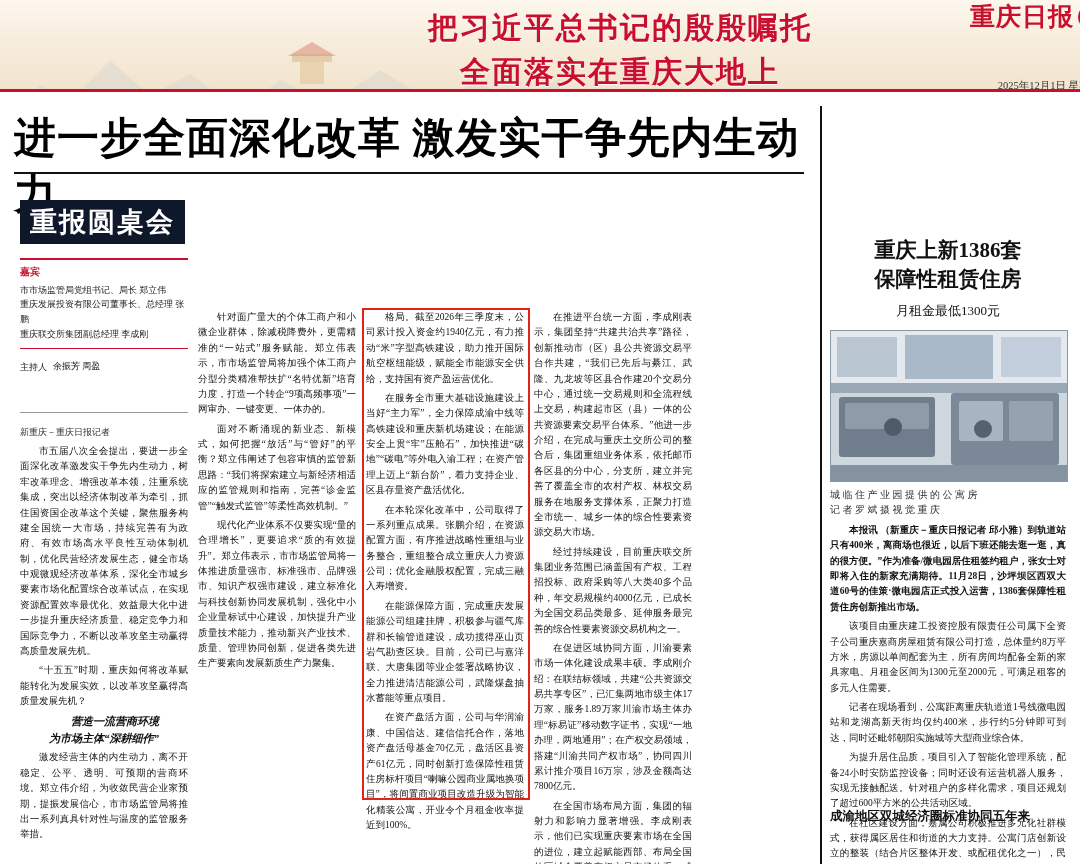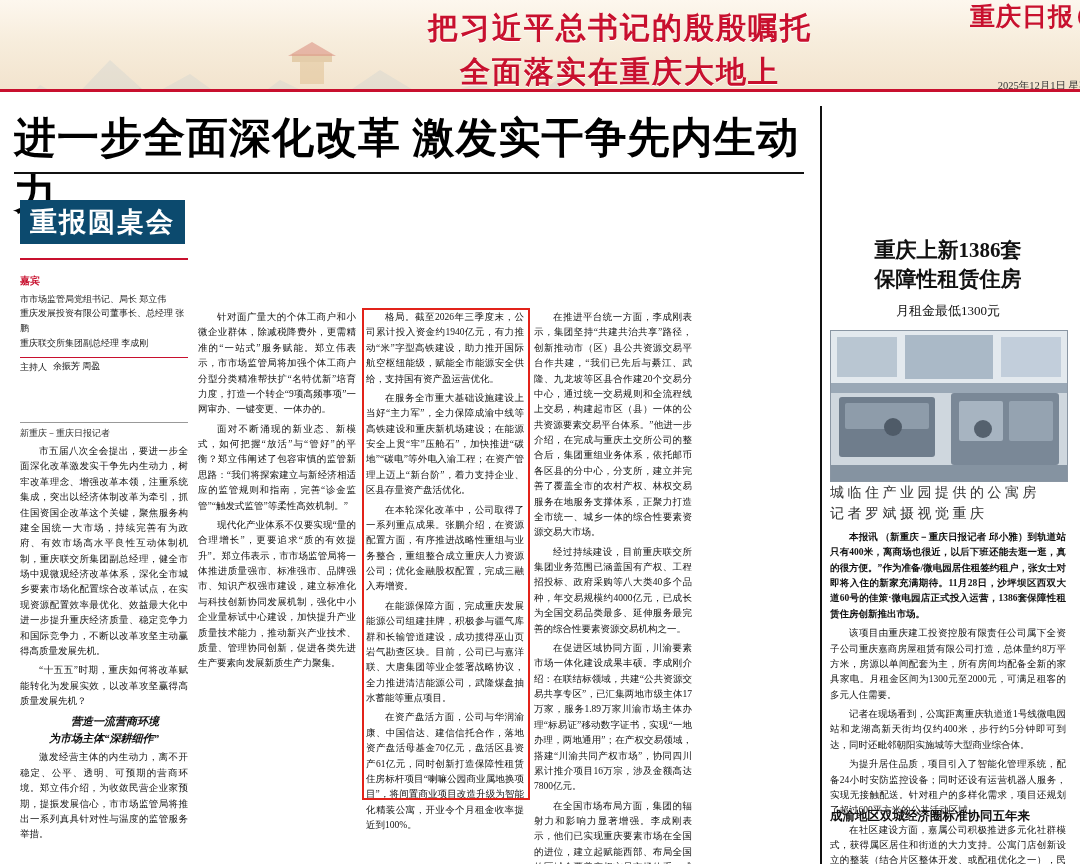--- a/index.html
+++ b/index.html
@@ -49,37 +49,37 @@
   .page{position:relative;width:1080px;height:739px;}
   .headline{
     position:absolute;left:14px;top:18px;width:790px;
     font-size:42px;font-weight:bold;letter-spacing:1px;color:#000;
     font-family:"Liberation Serif",serif;
   }
   .hl-rule{position:absolute;left:14px;top:80px;width:790px;height:2px;background:#111;}
   
   .rt-logo{
     position:absolute;left:20px;top:108px;width:165px;height:44px;
-    background:#0c4a6e;color:#fff;font-size:27px;font-weight:bold;
+    background:#0f172a;color:#fff;font-size:27px;font-weight:bold;
     letter-spacing:2px;text-align:center;line-height:44px;
   }
   .guest-box{
     position:absolute;left:20px;top:166px;width:168px;
     border-top:2px solid #c8102e;border-bottom:1px solid #c8102e;
-    padding:13px 0 6px 0;font-size:9px;line-height:1.65;color:#222;
+    padding:4px 0 6px 0;font-size:9px;line-height:1.65;color:#222;
   }
   .guest-box .hd{color:#c8102e;font-weight:bold;font-size:10px;margin-bottom:2px;}
   .host-box{
     position:absolute;left:20px;top:268px;width:168px;font-size:9px;line-height:1.6;
   }
   .host-box .hostline{display:flex;gap:6px;}
   .host-box .names{line-height:1.5;}
   .byline{
-    position:absolute;left:20px;top:330px;width:168px;font-size:9px;
-    border-top:1px solid #999;padding-top:4px;color:#333;
+    position:absolute;left:20px;top:320px;width:168px;font-size:9px;
+    border-top:1px solid #999;padding-top:13px;color:#333;
   }
   
   .col{
     position:absolute;font-size:9.5px;line-height:1.62;text-align:justify;
     color:#111;font-family:"Liberation Serif",serif;
   }
   .col p{margin:0 0 4px 0;text-indent:2em;}
   .col1{left:20px;top:352px;width:168px;height:480px;}
   .col2{left:198px;top:218px;width:158px;height:618px;}
   .col3{left:366px;top:218px;width:158px;height:618px;}
@@ -97,21 +97,21 @@
   .rail-title{
     text-align:center;font-size:21px;font-weight:bold;line-height:1.38;margin-top:130px;
   }
   .rail-sub{text-align:center;font-size:13px;margin-top:8px;}
   .rail-photo{
     margin-top:10px;width:236px;height:150px;position:relative;overflow:hidden;
     background:linear-gradient(180deg,#c9d3de 0%,#aebdcc 40%,#8fa0b2 100%);
     border:1px solid #8a96a3;
   }
   .rail-cap{
-    font-size:14px;line-height:1.5;color:#333;text-align:justify;
+    font-size:10px;line-height:1.5;margin-top:5px;color:#333;text-align:justify;
   }
   .rail-body{font-size:9.5px;line-height:1.62;margin-top:6px;text-align:justify;}
   .rail-body p{margin:0 0 4px 0;text-indent:2em;}
   .rail-body .lead{font-weight:bold;text-indent:2em;}
   .footer-wrap{position:absolute;left:830px;bottom:6px;width:240px;font-size:12.5px;font-weight:bold;}
 </style>
 </head>
 <body>
 
 <div class="masthead">
@@ -153,21 +153,21 @@
   <div class="host-box">
     <div class="hostline">
       <span>主持人</span>
       <span class="names">余振芳 周盈</span>
     </div>
   </div>
 
   <div class="byline">新重庆－重庆日报记者</div>
 
   <div class="col col1">
-    <p>市五届八次全会提出，要进一步全面深化改革激发实干争先内生动力，树牢改革理念、增强改革本领，注重系统集成，突出以经济体制改革为牵引，抓住国资国企改革这个关键，聚焦服务构建全国统一大市场，持续完善有为政府、有效市场高水平良性互动体制机制，重庆联交所集团副总经理，健全市场中观微观经济改革体系，深化全市城乡要素市场化配置综合改革试点，在实现资源配置效率最优化、效益最大化中进一步提升重庆经济质量、稳定竞争力和国际竞争力，不断以改革攻坚主动赢得高质量发展先机。</p>
+    <p>市五届八次全会提出，要进一步全面深化改革激发实干争先内生动力，树牢改革理念、增强改革本领，注重系统集成，突出以经济体制改革为牵引，抓住国资国企改革这个关键，聚焦服务构建全国统一大市场，持续完善有为政府、有效市场高水平良性互动体制机制，优化民营经济发展生态，健全市场中观微观经济改革体系，深化全市城乡要素市场化配置综合改革试点，在实现资源配置效率最优化、效益最大化中进一步提升重庆经济质量、稳定竞争力和国际竞争力，不断以改革攻坚主动赢得高质量发展先机。</p>
     <p>“十五五”时期，重庆如何将改革赋能转化为发展实效，以改革攻坚赢得高质量发展先机？</p>
     <p class="subhead">营造一流营商环境<br>为市场主体“深耕细作”</p>
     <p>激发经营主体的内生动力，离不开稳定、公平、透明、可预期的营商环境。郑立伟介绍，为收敛民营企业家预期，提振发展信心，市市场监管局将推出一系列真具针对性与温度的监管服务举措。</p>
 
   </div>
 
   <div class="col col2">
     <p>针对面广量大的个体工商户和小微企业群体，除减税降费外，更需精准的“一站式”服务赋能。郑立伟表示，市市场监管局将加强个体工商户分型分类精准帮扶扩“名特优新”培育力度，打造一个转企“9项高频事项”一网审办、一键变更、一体办的。</p>
     <p>面对不断涌现的新业态、新模式，如何把握“放活”与“管好”的平衡？郑立伟阐述了包容审慎的监管新思路：“我们将探索建立与新经济相适应的监管规则和指南，完善“诊金监管”“触发式监管”等柔性高效机制。”</p>
     <p>现代化产业体系不仅要实现“量的合理增长”，更要追求“质的有效提升”。郑立伟表示，市市场监管局将一体推进质量强市、标准强市、品牌强市、知识产权强市建设，建立标准化与科技创新协同发展机制，强化中小企业量标试中心建设，加快提升产业质量技术能力，推动新兴产业技术、质量、管理协同创新，促进各类先进生产要素向发展新质生产力聚集。</p>

